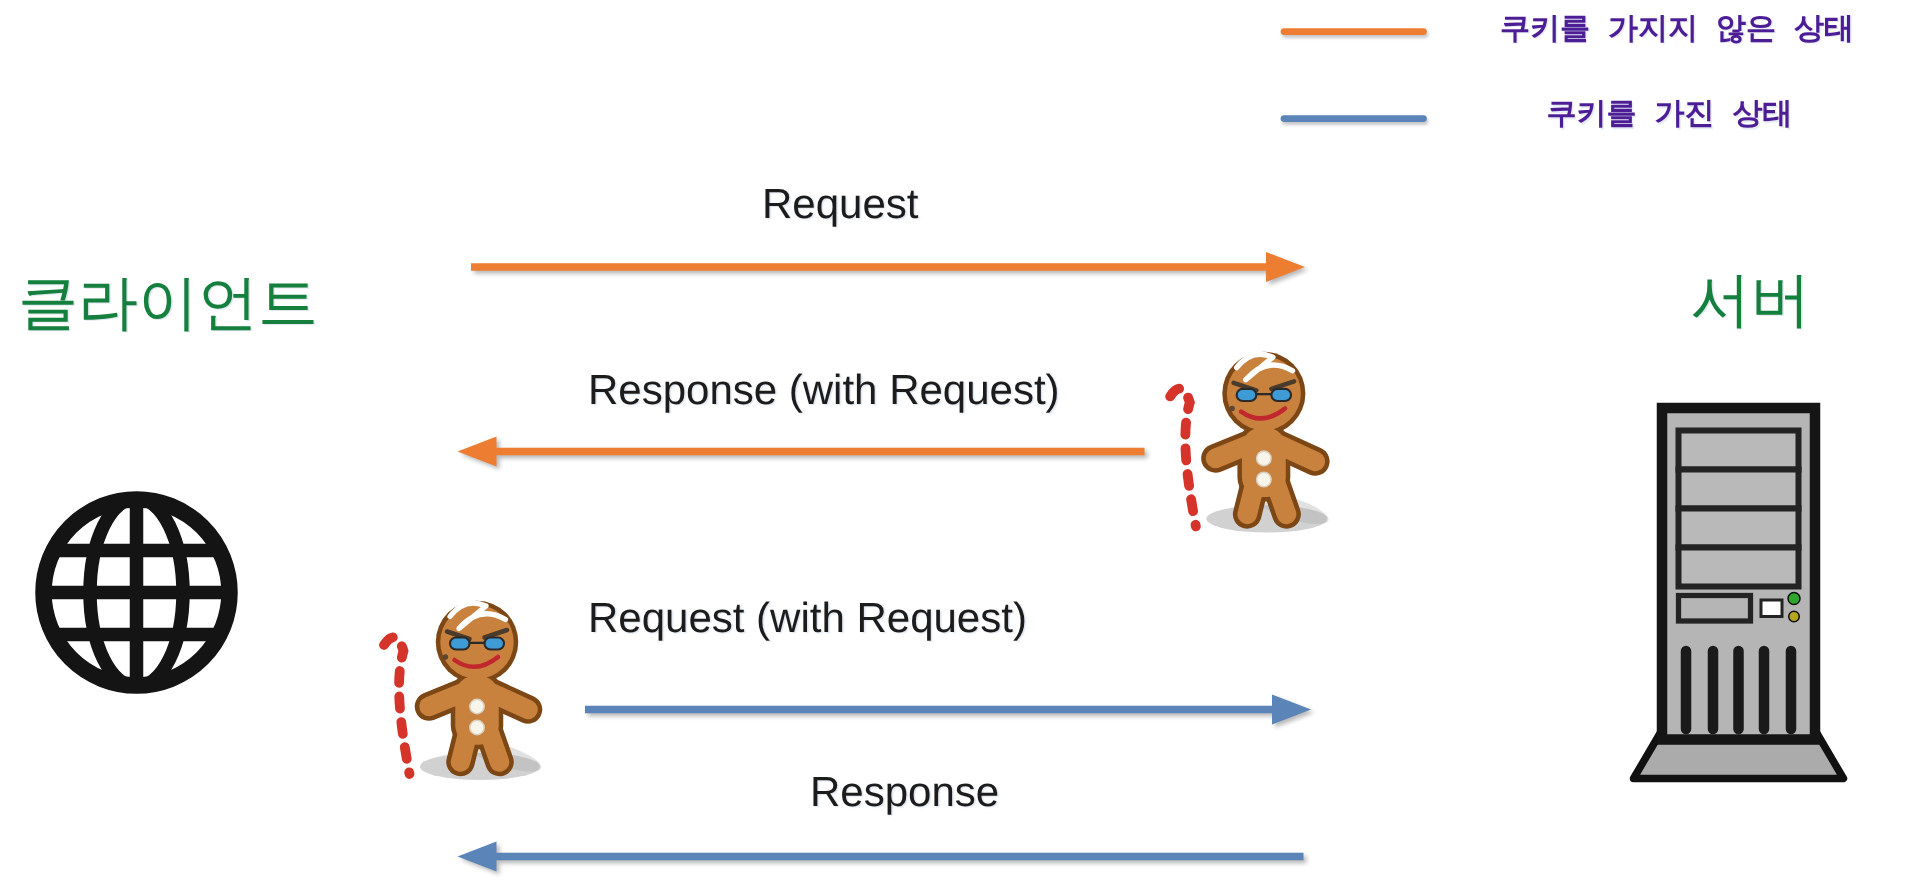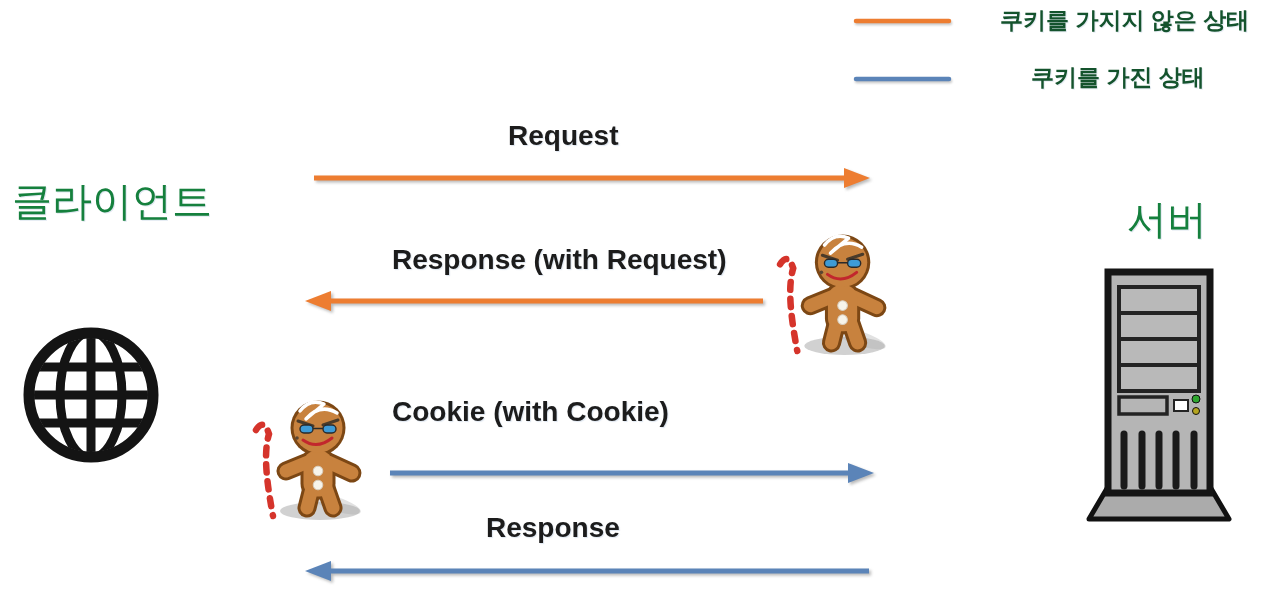--- a/index.html
+++ b/index.html
@@ -2,30 +2,31 @@
 <html><head>
 <meta charset="utf-8">
 <style>
   html,body{margin:0;padding:0;}
   body{
     width:1280px;height:593px;background:#ffffff;position:relative;overflow:hidden;
     font-family:"Liberation Sans","DejaVu Sans",sans-serif;
   }
   .abs{position:absolute;}
   .msg-label{
-    font-weight:700;font-size:28px;color:#1c1c1c;white-space:nowrap;
+    font-weight:400;font-size:28px;color:#1c1c1c;white-space:nowrap;
     text-shadow:1px 1px 1px rgba(120,150,190,.25);
   }
   .actor-label{
     font-size:40px;font-weight:400;color:#15803d;white-space:nowrap;
     text-shadow:1px 1px 0 rgba(130,160,200,.25);
   }
   .legend-label{
-    font-size:23px;font-weight:700;color:#14532d;white-space:nowrap;
+    font-size:20px;font-weight:700;color:#4c1d95;white-space:nowrap;
     text-shadow:1px 1px 0 rgba(130,160,200,.2);
+    font-family:Liberation Mono, monospace;
   }
   svg.shadowed{filter:drop-shadow(2px 2.5px 1.5px rgba(100,100,100,.45));}
   svg.soft-shadow{filter:drop-shadow(1.5px 2px 1px rgba(120,120,120,.4));}
 </style>
 </head>
 <body>
 
 <svg width="0" height="0" style="position:absolute" aria-hidden="true">
   <defs>
     <symbol id="gingerbread" viewBox="0 0 125 135">
@@ -93,21 +94,21 @@
   <circle cx="69" cy="71" r="62" fill="none" stroke="#141414" stroke-width="11"></circle>
   <g clip-path="url(#globeclip)" stroke="#141414" stroke-width="9" fill="none">
     <ellipse cx="69" cy="71" rx="31" ry="63"></ellipse>
     <line x1="69" y1="6" x2="69" y2="136"></line>
     <line x1="4" y1="71" x2="134" y2="71"></line>
     <line x1="10" y1="43" x2="128" y2="43"></line>
     <line x1="10" y1="99" x2="128" y2="99"></line>
   </g>
 </svg>
 
-<div class="abs actor-label" style="left:1127px;top:192px">서버</div>
+<div class="abs actor-label" style="left:1127px;top:172px">서버</div>
 
 <svg class="abs" style="left:1086px;top:268px" width="146" height="256" viewBox="0 0 146 256">
 
   <polygon points="3,251 23,217 123,217 143,251" fill="#ABABAB" stroke="#111" stroke-width="5" stroke-linejoin="round"></polygon>
 
   <rect x="22" y="4" width="102" height="221" fill="#B5B5B5" stroke="#151515" stroke-width="7"></rect>
 
   <g fill="#B9B9B9" stroke="#232323" stroke-width="4">
     <rect x="33" y="19" width="80" height="26"></rect>
     <rect x="33" y="45" width="80" height="26"></rect>
@@ -137,26 +138,26 @@
 
 <div class="abs msg-label" style="left:392px;top:244px">Response (with Request)</div>
 <svg class="abs shadowed" style="left:303px;top:288px" width="462" height="26">
   <polygon points="28,3 2,13 28,23" fill="#ED7D31"></polygon>
   <line x1="26" y1="13" x2="460" y2="13" stroke-width="5" stroke="#ED7D31"></line>
 </svg>
 <svg class="abs" style="left:770px;top:226px" width="126" height="136">
   <use href="#gingerbread" width="126" height="136"></use>
 </svg>
 
-<div class="abs msg-label" style="left:392px;top:396px">Cookie (with Cookie)</div>
+<div class="abs msg-label" style="left:392px;top:396px">Request (with Request)</div>
 <svg class="abs shadowed" style="left:388px;top:460px" width="488" height="26">
   <line x1="2" y1="13" x2="462" y2="13" stroke-width="5" stroke="#5B84B8"></line>
   <polygon points="460,3 486,13 460,23" fill="#5B84B8"></polygon>
 </svg>
 <svg class="abs" style="left:246px;top:392px" width="125" height="135">
   <use href="#gingerbread" width="125" height="135"></use>
 </svg>
 
-<div class="abs msg-label" style="left:486px;top:512px">Response</div>
+<div class="abs msg-label" style="left:540px;top:512px">Response</div>
 <svg class="abs shadowed" style="left:303px;top:558px" width="568" height="26">
   <polygon points="28,3 2,13 28,23" fill="#5B84B8"></polygon>
   <line x1="26" y1="13" x2="566" y2="13" stroke-width="5" stroke="#5B84B8"></line>
 </svg>
 
 </body></html>

